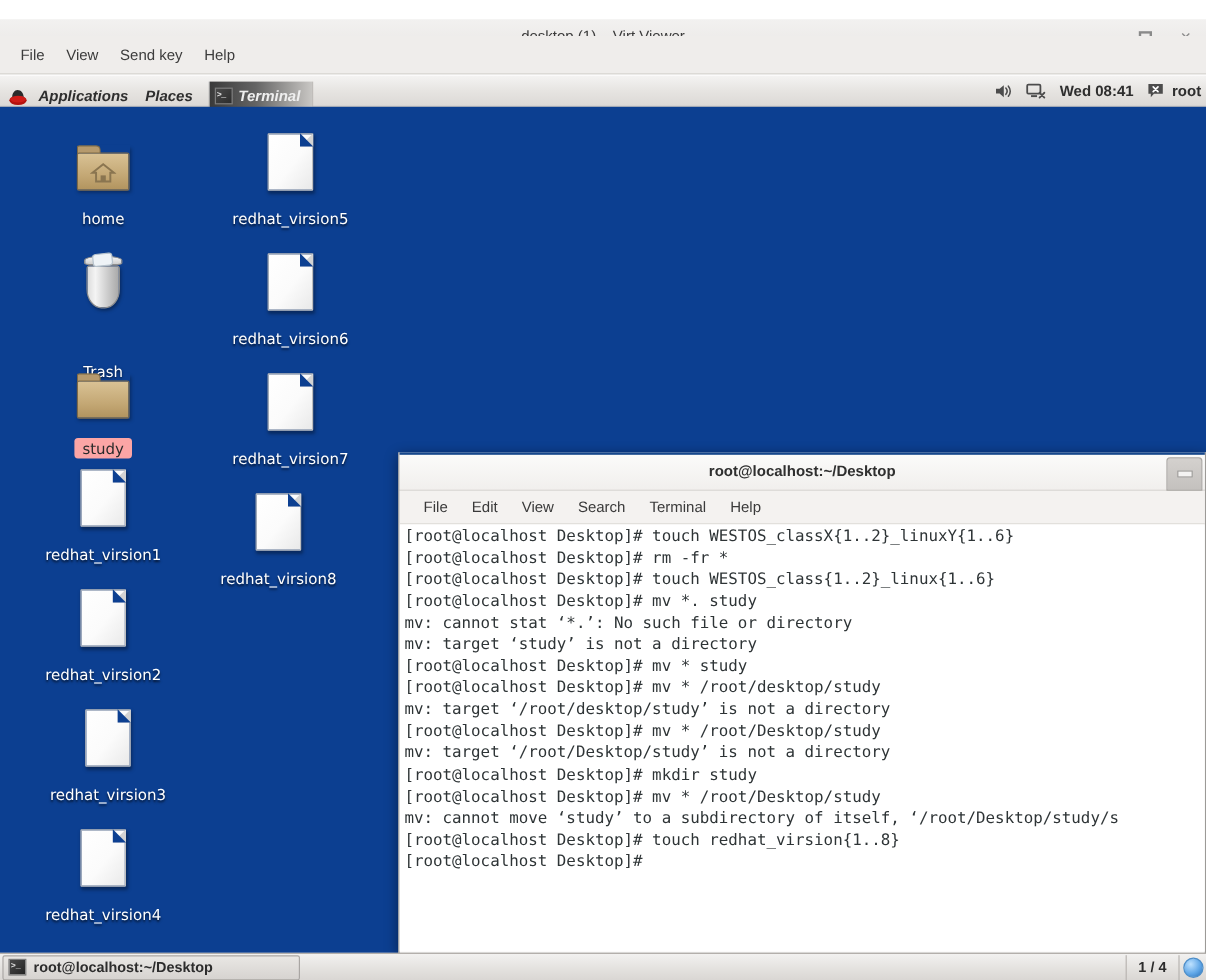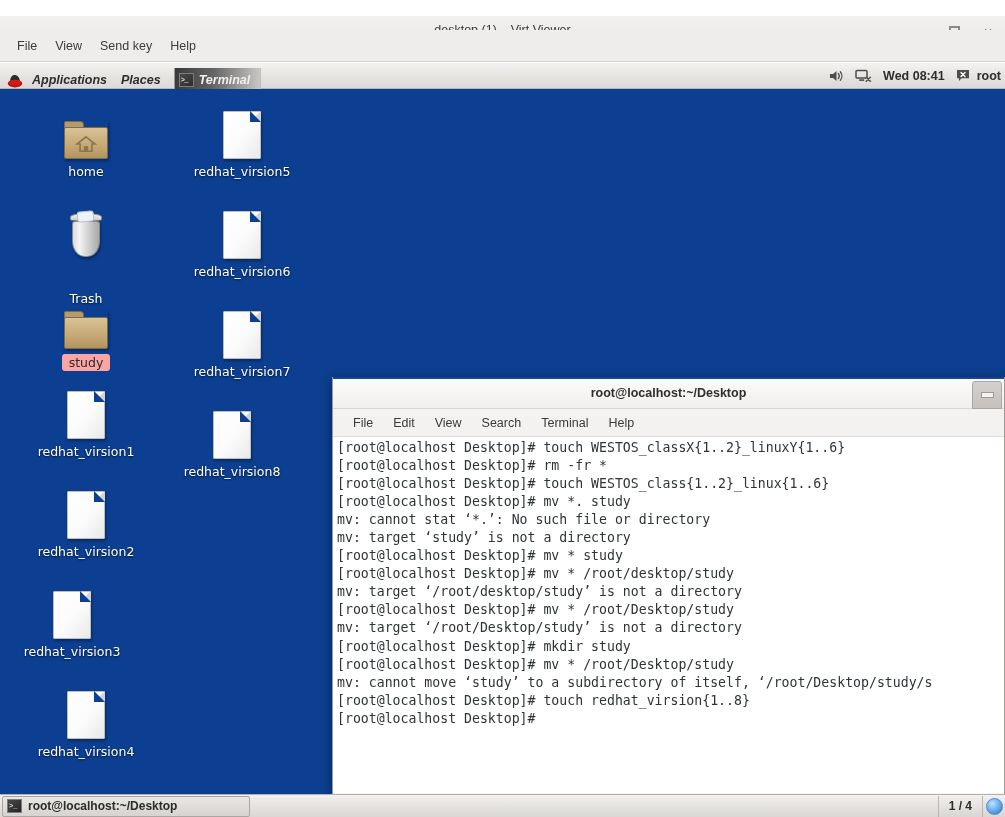--- a/index.html
+++ b/index.html
@@ -141,21 +141,21 @@
   }
   .dicon {
     position: absolute;
     width: 112px;
     display: flex;
     flex-direction: column;
     align-items: center;
   }
   .dicon .glyph { height: 52px; display:flex; align-items:flex-end; justify-content:center; }
   .dicon .label {
-    margin-top: 5px;
+    margin-top: 16px;
     font-size: 12.5px;
     color: #ffffff;
     text-align: center;
     text-shadow: 0 1px 2px rgba(0,0,0,0.75);
     font-family: "DejaVu Sans", sans-serif;
     white-space: nowrap;
   }
   .dicon .label.selected {
     background: #fca5a5;
     color: #2b2b2b;
@@ -520,21 +520,21 @@
 
     <div class="dicon" style="left:30px; top:398px;">
       <div class="glyph">
         <div class="file-glyph">
             <div class="fold"></div>
           </div>
       </div>
       <div class="label">redhat_virsion2</div>
     </div>
 
-    <div class="dicon" style="left:16px; top:498px;">
+    <div class="dicon" style="left:34px; top:498px;">
       <div class="glyph">
         <div class="file-glyph">
             <div class="fold"></div>
           </div>
       </div>
       <div class="label">redhat_virsion3</div>
     </div>
 
     <div class="dicon" style="left:30px; top:598px;">
       <div class="glyph">

